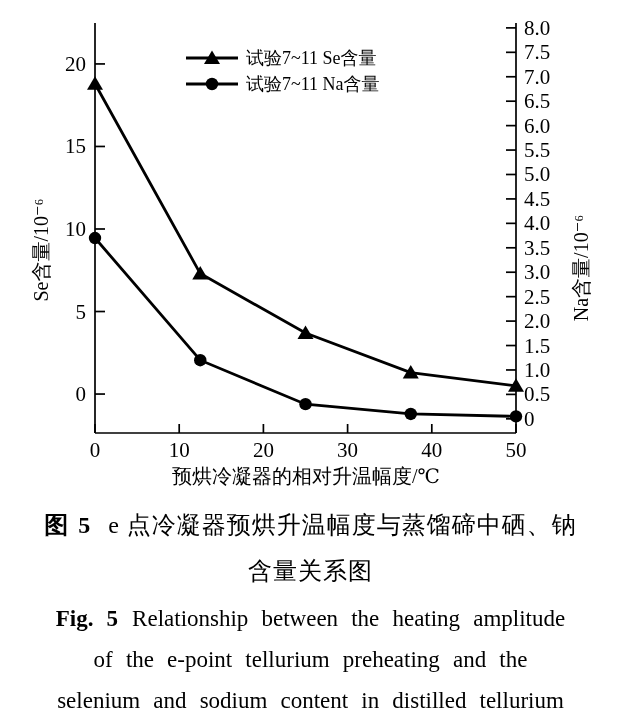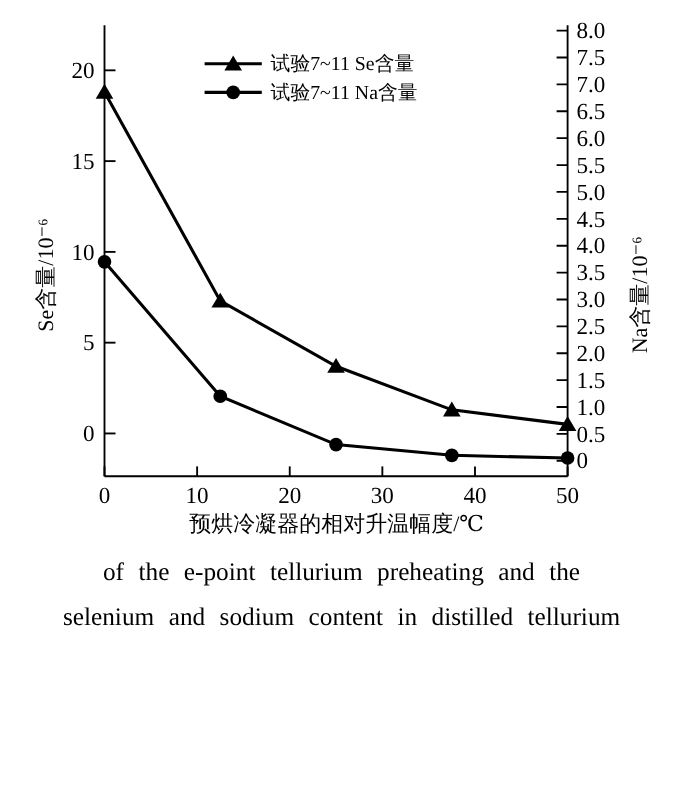--- a/index.html
+++ b/index.html
@@ -123,19 +123,24 @@
           <text x="246" y="64" font-size="18">试验7~11 Se含量</text>
         </g>
         <g>
           <line x1="186" y1="84" x2="238" y2="84" stroke="#000000" stroke-width="2.8"></line>
           <circle cx="212" cy="84" r="6.2" fill="#000000"></circle>
           <text x="246" y="90" font-size="18">试验7~11 Na含量</text>
         </g>
       </g>
     </svg>
 
+  <div class="cap-zh">
+    <div><span class="cap-label">图 5</span><span>e 点冷凝器预烘升温幅度与蒸馏碲中硒、钠</span></div>
+    <div>含量关系图</div>
+  </div>
 
   <div class="cap-en">
+    <div><span class="cap-label">Fig. 5</span><span>Relationship between the heating amplitude</span></div>
     <div>of the e-point tellurium preheating and the</div>
     <div>selenium and sodium content in distilled tellurium</div>
   </div>
 
 </div>
 
 </body></html>

